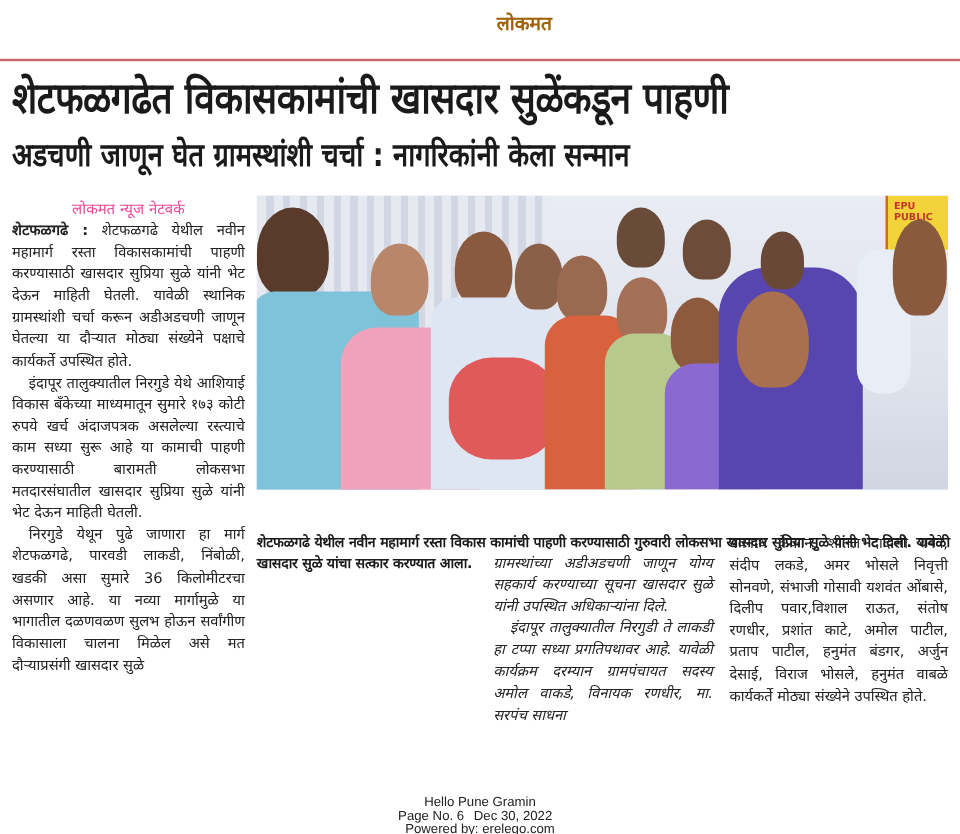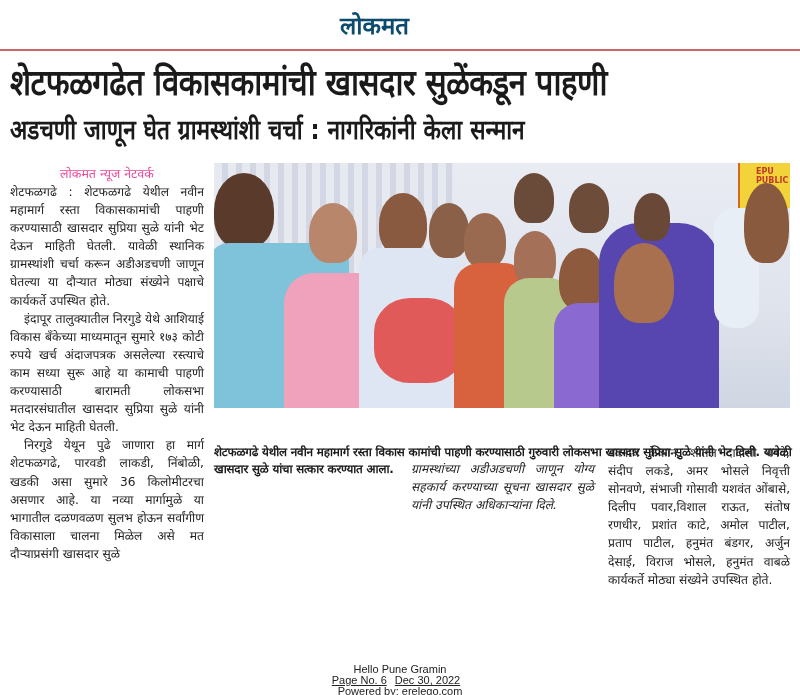--- a/index.html
+++ b/index.html
@@ -1,34 +1,34 @@
 <!DOCTYPE html>
 <html><head>
 <meta charset="utf-8">
 <style>
   html, body { margin:0; padding:0; background:#ffffff; }
   body { width:800px; height:695px; position:relative; overflow:hidden; font-family:"DejaVu Sans", sans-serif; color:#1a1a1a; }
   .masthead { position:absolute; left:0; top:0; width:800px; height:48px; }
-  .logo { position:absolute; left:340px; top:8px; width:120px; text-align:left; font-family:"DejaVu Serif", serif; font-weight:bold; font-size:24px; color:#0c4a6e; letter-spacing:0px; }
+  .logo { position:absolute; left:340px; top:8px; width:120px; text-align:right; font-family:"DejaVu Serif", serif; font-weight:bold; font-size:16px; color:#a16207; letter-spacing:0px; }
   .rule { position:absolute; left:0; top:49px; width:800px; height:2px; background:#c8666a; }
   .headline { position:absolute; left:10px; top:60px; width:785px; font-family:"DejaVu Sans", sans-serif; font-size:36px; line-height:46px; font-weight:bold; color:#1a1a1a; white-space:nowrap; letter-spacing:-0.5px; transform:scaleX(0.86); transform-origin:left top; }
   .subhead { position:absolute; left:10px; top:112px; font-size:27px; line-height:36px; font-weight:bold; color:#1a1a1a; white-space:nowrap; transform:scaleX(0.84); transform-origin:left top; }
   .body-text { font-size:12.2px; line-height:18.1px; text-align:justify; color:#222; }
   .col { position:absolute; }
   .col p { margin:0; }
   .col p.indent { text-indent:14px; }
   .byline { text-align:center; font-size:12.5px; line-height:18px; color:#ec4899; }
-  .dateline { font-weight:normal;margin-top:24px; }
+  .dateline { font-weight:bold;margin-top:24px; }
   .photo { position:absolute; left:214px; top:163px; width:576px; height:245px; overflow:hidden; background:linear-gradient(180deg,#e9ecf3 0%,#dfe3ec 60%,#cfd6e2 100%); }
   .curtain { position:absolute; left:0; top:0; width:240px; height:160px; background:repeating-linear-gradient(90deg,#e7e9f1 0 8px,#d3d7e3 8px 14px); }
-  .banner { position:absolute; right:0; top:0; width:52px; height:45px; background:#f2d33a; border-left:2px solid #d2691e; font-size:8px; font-weight:bold; color:#c0392b; padding:4px 16px; box-sizing:border-box; }
+  .banner { position:absolute; right:0; top:0; width:52px; height:45px; background:#f2d33a; border-left:2px solid #d2691e; font-size:8px; font-weight:bold; color:#c0392b; padding:4px 5px; box-sizing:border-box; }
   .person { position:absolute; border-radius:50% 50% 40% 40%; }
   .photo-caption { position:absolute; left:214px; top:412px; width:580px; font-size:11.8px; line-height:16.5px; font-weight:bold; color:#1a1a1a; letter-spacing:-0.2px;margin-top:32px; }
   .footer { position:absolute; left:300px; top:664px; width:200px; text-align:center; font-family:"Liberation Sans", sans-serif; font-size:11px; line-height:11px; color:#222; }
-  .footer .pg span { margin:0 8px 15px 0;text-decoration:underline; }
+  .footer .pg span { margin:0 8px 15px 0; }
 </style>
 </head>
 <body>
 
 <div class="masthead">
   <div class="logo">लोकमत</div>
 </div>
 <div class="rule"></div>
 
 <h1 class="headline" style="margin:0;">शेटफळगढेत विकासकामांची खासदार सुळेंकडून पाहणी</h1>
@@ -68,20 +68,21 @@
   <div class="person" style="left:530px; top:20px; width:45px; height:80px; background:#8a5a3e;"></div>
 </div>
 
 <div class="photo-caption">शेटफळगढे येथील नवीन महामार्ग रस्ता विकास कामांची पाहणी करण्यासाठी गुरुवारी लोकसभा खासदार सुप्रिया सुळे यांनी भेट दिली. यावेळी खासदार सुळे यांचा सत्कार करण्यात आला.</div>
 
 <div class="col body-text" style="left:214px; top:460px; width:183px;">
 </div>
 
 <div class="col body-text" style="left:411px; top:460px; width:183px;font-style:italic;">
   <p>ग्रामस्थांच्या अडीअडचणी जाणून योग्य सहकार्य करण्याच्या सूचना खासदार सुळे यांनी उपस्थित अधिकाऱ्यांना दिले.</p>
+  <p class="indent">इंदापूर तालुक्यातील निरगुडी ते लाकडी हा टप्पा सध्या प्रगतिपथावर आहे. यावेळी कार्यक्रम दरम्यान ग्रामपंचायत सदस्य अमोल वाकडे, विनायक रणधीर, मा. सरपंच साधना</p>
 </div>
 
 <div class="col body-text" style="left:608px; top:444px; width:182px;">
   <p>नवनाथ केकान, शीतल दादासो वनवे, संदीप लकडे, अमर भोसले निवृत्ती सोनवणे, संभाजी गोसावी यशवंत ओंबासे, दिलीप पवार,विशाल राऊत, संतोष रणधीर, प्रशांत काटे, अमोल पाटील, प्रताप पाटील, हनुमंत बंडगर, अर्जुन देसाई, विराज भोसले, हनुमंत वाबळे कार्यकर्ते मोठ्या संख्येने उपस्थित होते.</p>
 </div>
 
 <div class="footer">
   <div>Hello Pune Gramin</div>
   <div class="pg"><span>Page No. 6</span><span>Dec 30, 2022</span></div>
   <div>Powered by: erelego.com</div>

